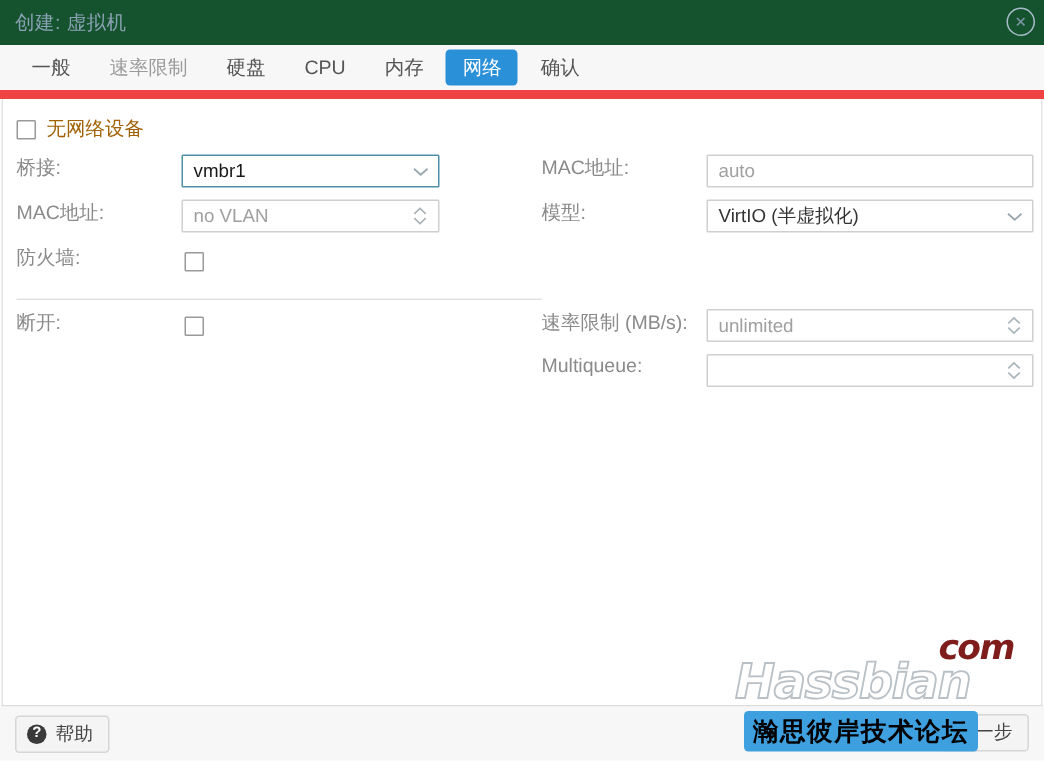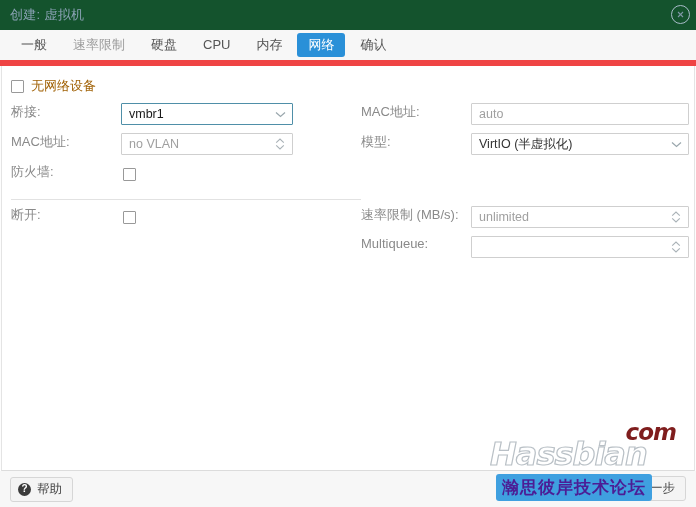--- a/index.html
+++ b/index.html
@@ -288,21 +288,21 @@
     letter-spacing: -1px;
     color: rgba(255,255,255,0.15);
     -webkit-text-stroke: 1.2px #b9c0c6;
     font-family: "DejaVu Sans", sans-serif;
   }
   .wm-band {
     position: absolute;
     left: 6px;
     bottom: 4px;
     background: #3fa0e0;
-    color: #4c1d95;
+    color: #000000;
     font-size: 17px;
     font-weight: bold;
     letter-spacing: 1px;
     padding: 2px 6px;
     border-radius: 3px;
     white-space: nowrap;
     font-family: "DejaVu Sans", "Liberation Sans", sans-serif;
   }
 </style>
 </head>

